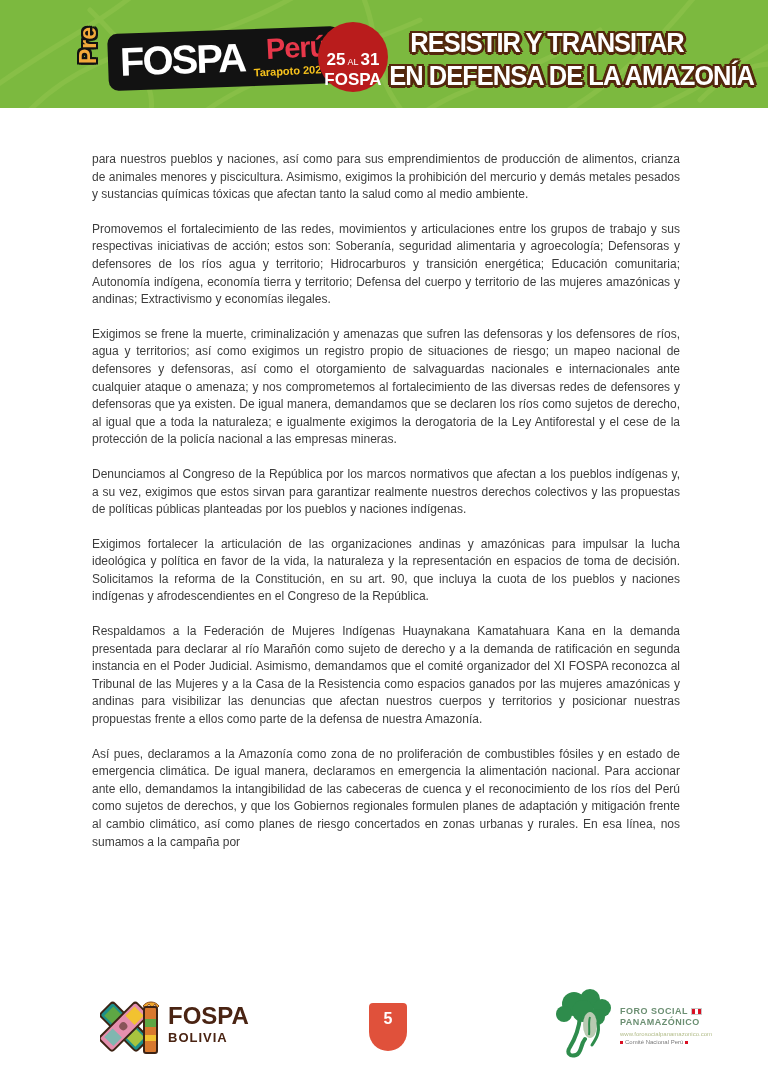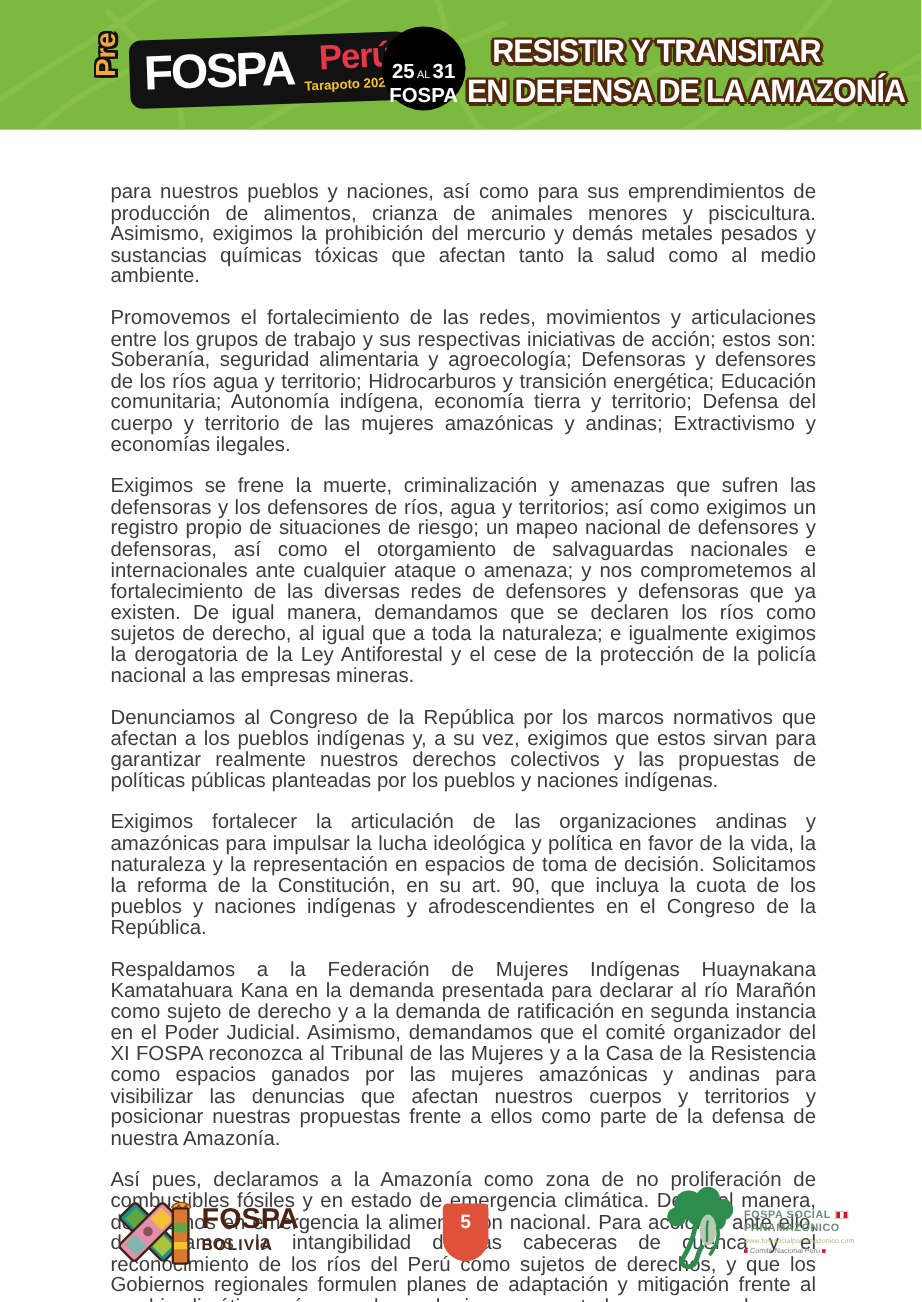--- a/index.html
+++ b/index.html
@@ -33,21 +33,21 @@
     padding:6px 14px 8px 12px;
     display:flex; align-items:center;
   }
   .fospa-word { color:#ffffff; font-size:40px; font-weight:800; letter-spacing:-2px; line-height:1; }
   .peru-stack { margin-left:8px; display:flex; flex-direction:column; align-items:flex-end; transform:rotate(-1deg); }
   .peru-word { color:#e8374a; font-size:29px; font-weight:800; line-height:1; letter-spacing:-1px; }
   .tarapoto-word { color:#f7c21c; font-size:11px; font-weight:700; margin-top:2px; }
 
   .date-circle {
     position:absolute; left:234px; top:0px;
-    width:70px; height:70px; border-radius:50%; background:#000000;
+    width:70px; height:70px; border-radius:50%; background:#b91c1c;
     display:flex; flex-direction:column; align-items:center; justify-content:center;
     color:#ffffff; line-height:1;text-align:center;
   }
   .date-row { display:flex; align-items:baseline; gap:2px; font-weight:800; }
   .date-big { font-size:17px; }
   .date-small { font-size:9px; font-weight:400;margin-top:32px; }
   .date-month { font-size:17px; font-weight:800; margin-top:3px; letter-spacing:0px; }
 
   .header-title {
     position:absolute; left:386px; top:27px; width:322px;
@@ -58,21 +58,21 @@
     font-size:26px; line-height:32px; letter-spacing:-1px; white-space:nowrap;
     text-shadow:-2px -2px 0 #53280d, 2px -2px 0 #53280d, -2px 2px 0 #53280d, 2px 2px 0 #53280d,
                 0 -2px 0 #53280d, 0 2px 0 #53280d, -3px 0 0 #53280d, 3px 0 0 #53280d, 0 3px 0 #53280d;
   }
 
   
   .doc-body {
     position:absolute; top:151px; left:92px; width:588px;
   }
   .doc-body p {
-    font-size:17px; line-height:17.6px; color:#3d3d3d;
+    font-size:12px; line-height:17.6px; color:#3d3d3d;
     text-align:justify; margin-bottom:17px;
   }
 
   
   .footer { position:absolute; left:0; bottom:0; width:768px; height:100px; }
 
   .xi-logo { position:absolute; left:100px; top:8px; display:flex; align-items:center; }
   .xi-mark { display:flex; align-items:flex-end; }
   .xi-text { margin-left:8px; display:flex; flex-direction:column; justify-content:center; }
   .xi-fospa { color:#4a2413; font-size:24px; font-weight:800; line-height:1; letter-spacing:0px; }
@@ -199,21 +199,21 @@
             <circle cx="45" cy="30" r="8"></circle>
           </g>
           <ellipse cx="38" cy="38" rx="7" ry="13" fill="#b9cab2"></ellipse>
           <path d="M38,30 C36,36 38,42 37,48" fill="none" stroke="#2e8c4c" stroke-width="2"></path>
           <path d="M28,30 C27,42 24,50 18,60 C14,66 18,70 24,68 C30,66 28,58 33,52" fill="none" stroke="#2e8c4c" stroke-width="4" stroke-linecap="round"></path>
           <path d="M46,36 C48,46 44,52 40,58" fill="none" stroke="#2e8c4c" stroke-width="3" stroke-linecap="round"></path>
         </svg>
       </span>
       <span class="tree-text">
         <span class="tree-line">
-          <span class="tree-name">FOSPA SOCIAL</span>
+          <span class="tree-name">FORO SOCIAL</span>
           <span class="flag">
               <span class="r"></span>
               <span class="w"></span>
               <span class="r"></span>
             </span>
         </span>
         <span class="tree-name">PANAMAZÓNICO</span>
         <span class="tree-url">www.forosocialpanamazonico.com</span>
         <span class="tree-committee">
           <span class="red-dot"></span>

